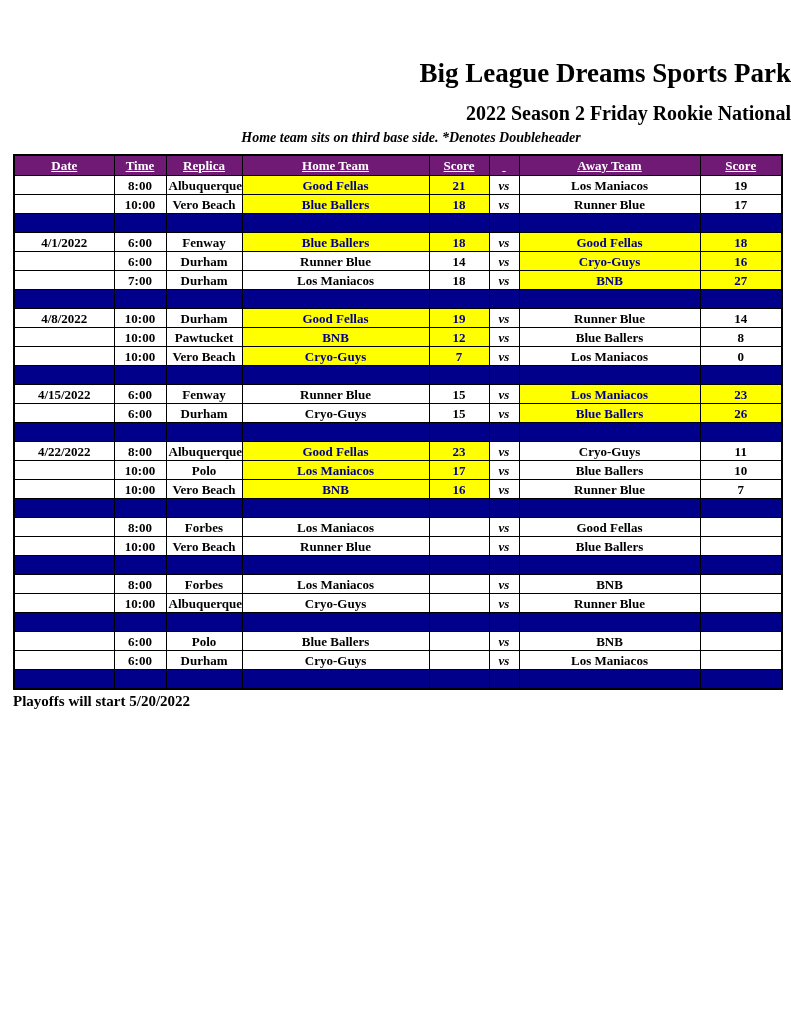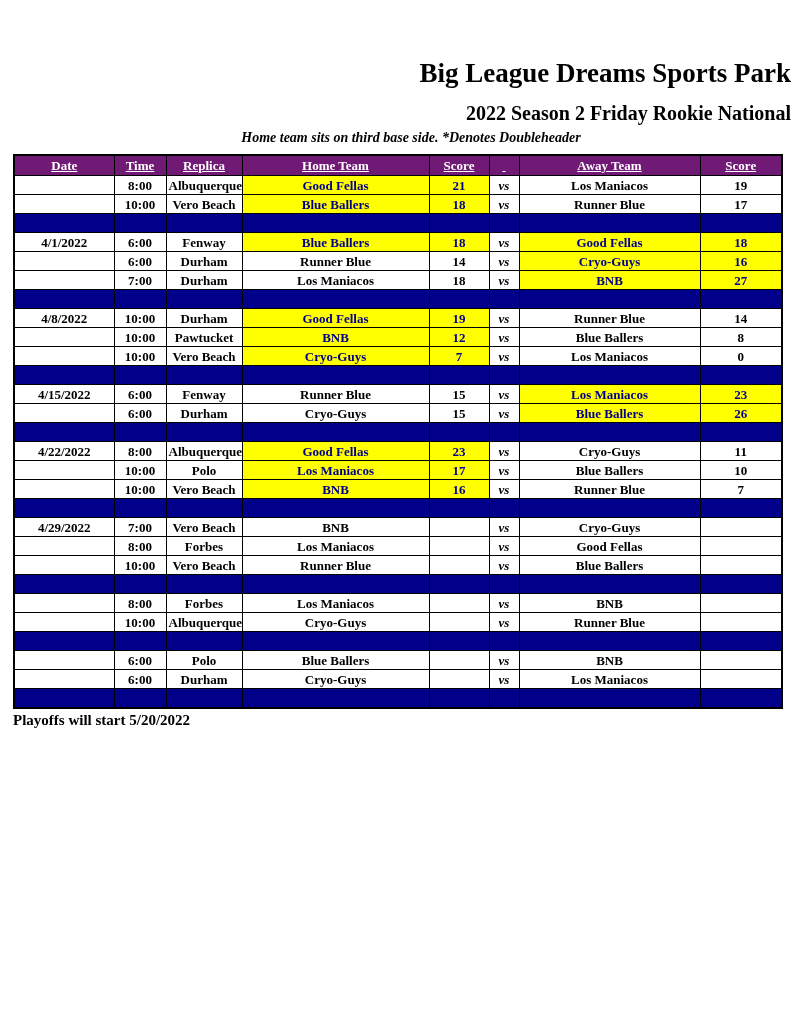--- a/index.html
+++ b/index.html
@@ -249,30 +249,20 @@
         <td>&nbsp;</td>
         <td>&nbsp;</td>
         <td>&nbsp;</td>
         <td>&nbsp;</td>
         <td>&nbsp;</td>
         <td>&nbsp;</td>
         <td>&nbsp;</td>
         <td>&nbsp;</td>
       </tr>
       <tr>
-        <td>4/29/2022</td>
-        <td>7:00</td>
-        <td>Vero Beach</td>
-        <td>BNB</td>
-        <td>&nbsp;</td>
-        <td class="vs">vs</td>
-        <td>Cryo-Guys</td>
-        <td>&nbsp;</td>
-      </tr>
-      <tr>
         <td>&nbsp;</td>
         <td>8:00</td>
         <td>Forbes</td>
         <td>Los Maniacos</td>
         <td>&nbsp;</td>
         <td class="vs">vs</td>
         <td>Good Fellas</td>
         <td>&nbsp;</td>
       </tr>
       <tr>

